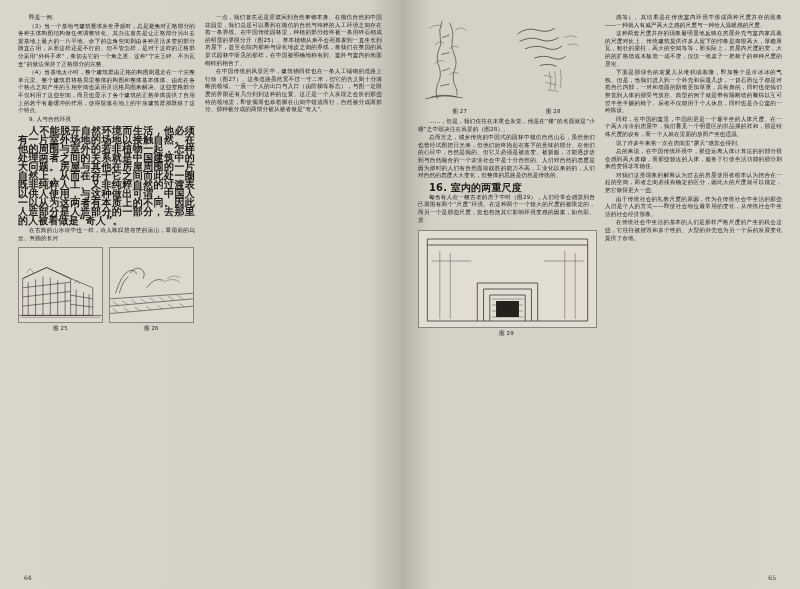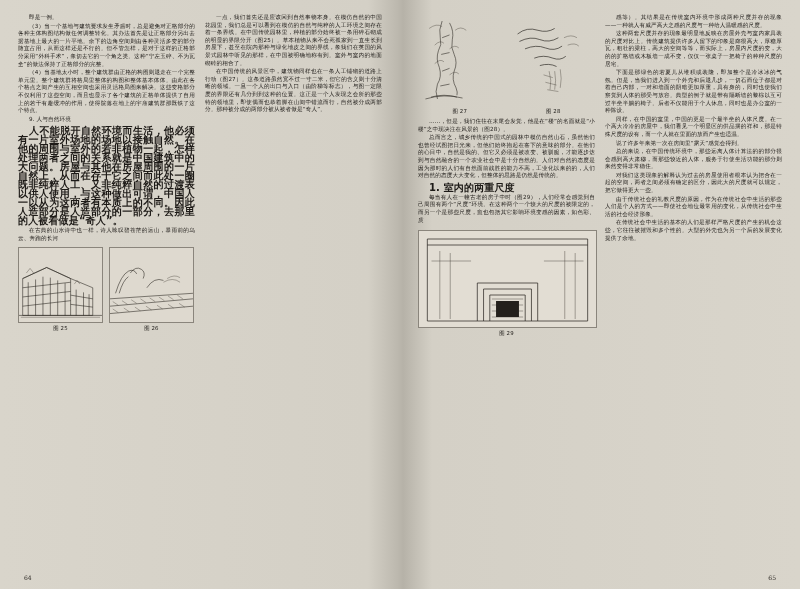--- a/index.html
+++ b/index.html
@@ -192,21 +192,21 @@
                   <path d="M56 22 q8 -4 14 0 M60 30 q8 -3 12 1"></path>
                 </g>
               </svg>
             </div>
             <div class="figcap">图 28</div>
           </div>
         </div>
 
         <p style="margin-top:3px;">……，但是，我们住往在末尾会发觉，他是在“楼”的名面就是“小楼”之中现决注在风景的（图28）。</p>
         <p>总而言之，城乡传统的中国式的园林中模仿自然山石，虽然他们也曾经试图把日光来，但他们始终抱起在客下的意味的部分。在他们的心目中，自然是我的、但它又必须是被改变、被驯服，才能逐步达到与自然融合的一个农业社会中是十分自然的。人们对自然的态度是因为那时的人们有自然面前战胜的能力不高，工业化以来的的，人们对自然的态度大大变化，但整体的思路是仍然是传统的。</p>
-        <h3>1. 室内的两重尺度</h3>
+        <h3>16. 室内的两重尺度</h3>
         <p>每当有人在一幢古老的房子中时（图29），人们经常会感觉到自己周围有两个“尺度”环境。在这种两个一个较大的尺度的被限定的，而另一个是那些尺度，愈也包括其它影响环境变感的因素，如色彩、质</p>
 
         <div class="figwrap" style="margin-top:6px;">
           <div class="figbox" style="height:96px;width:100%;background:#e2ddd3;">
             <svg width="100%" height="96" viewBox="0 0 170 96" preserveAspectRatio="none">
               <g class="ink" stroke-width="0.7">
                 <path d="M8 8 L162 8 L162 90 L8 90 Z"></path>
                 <path d="M8 14 L162 14"></path>
                 <path d="M56 90 L56 52 L114 52 L114 90"></path>
                 <path d="M62 90 L62 58 L108 58 L108 90"></path>

